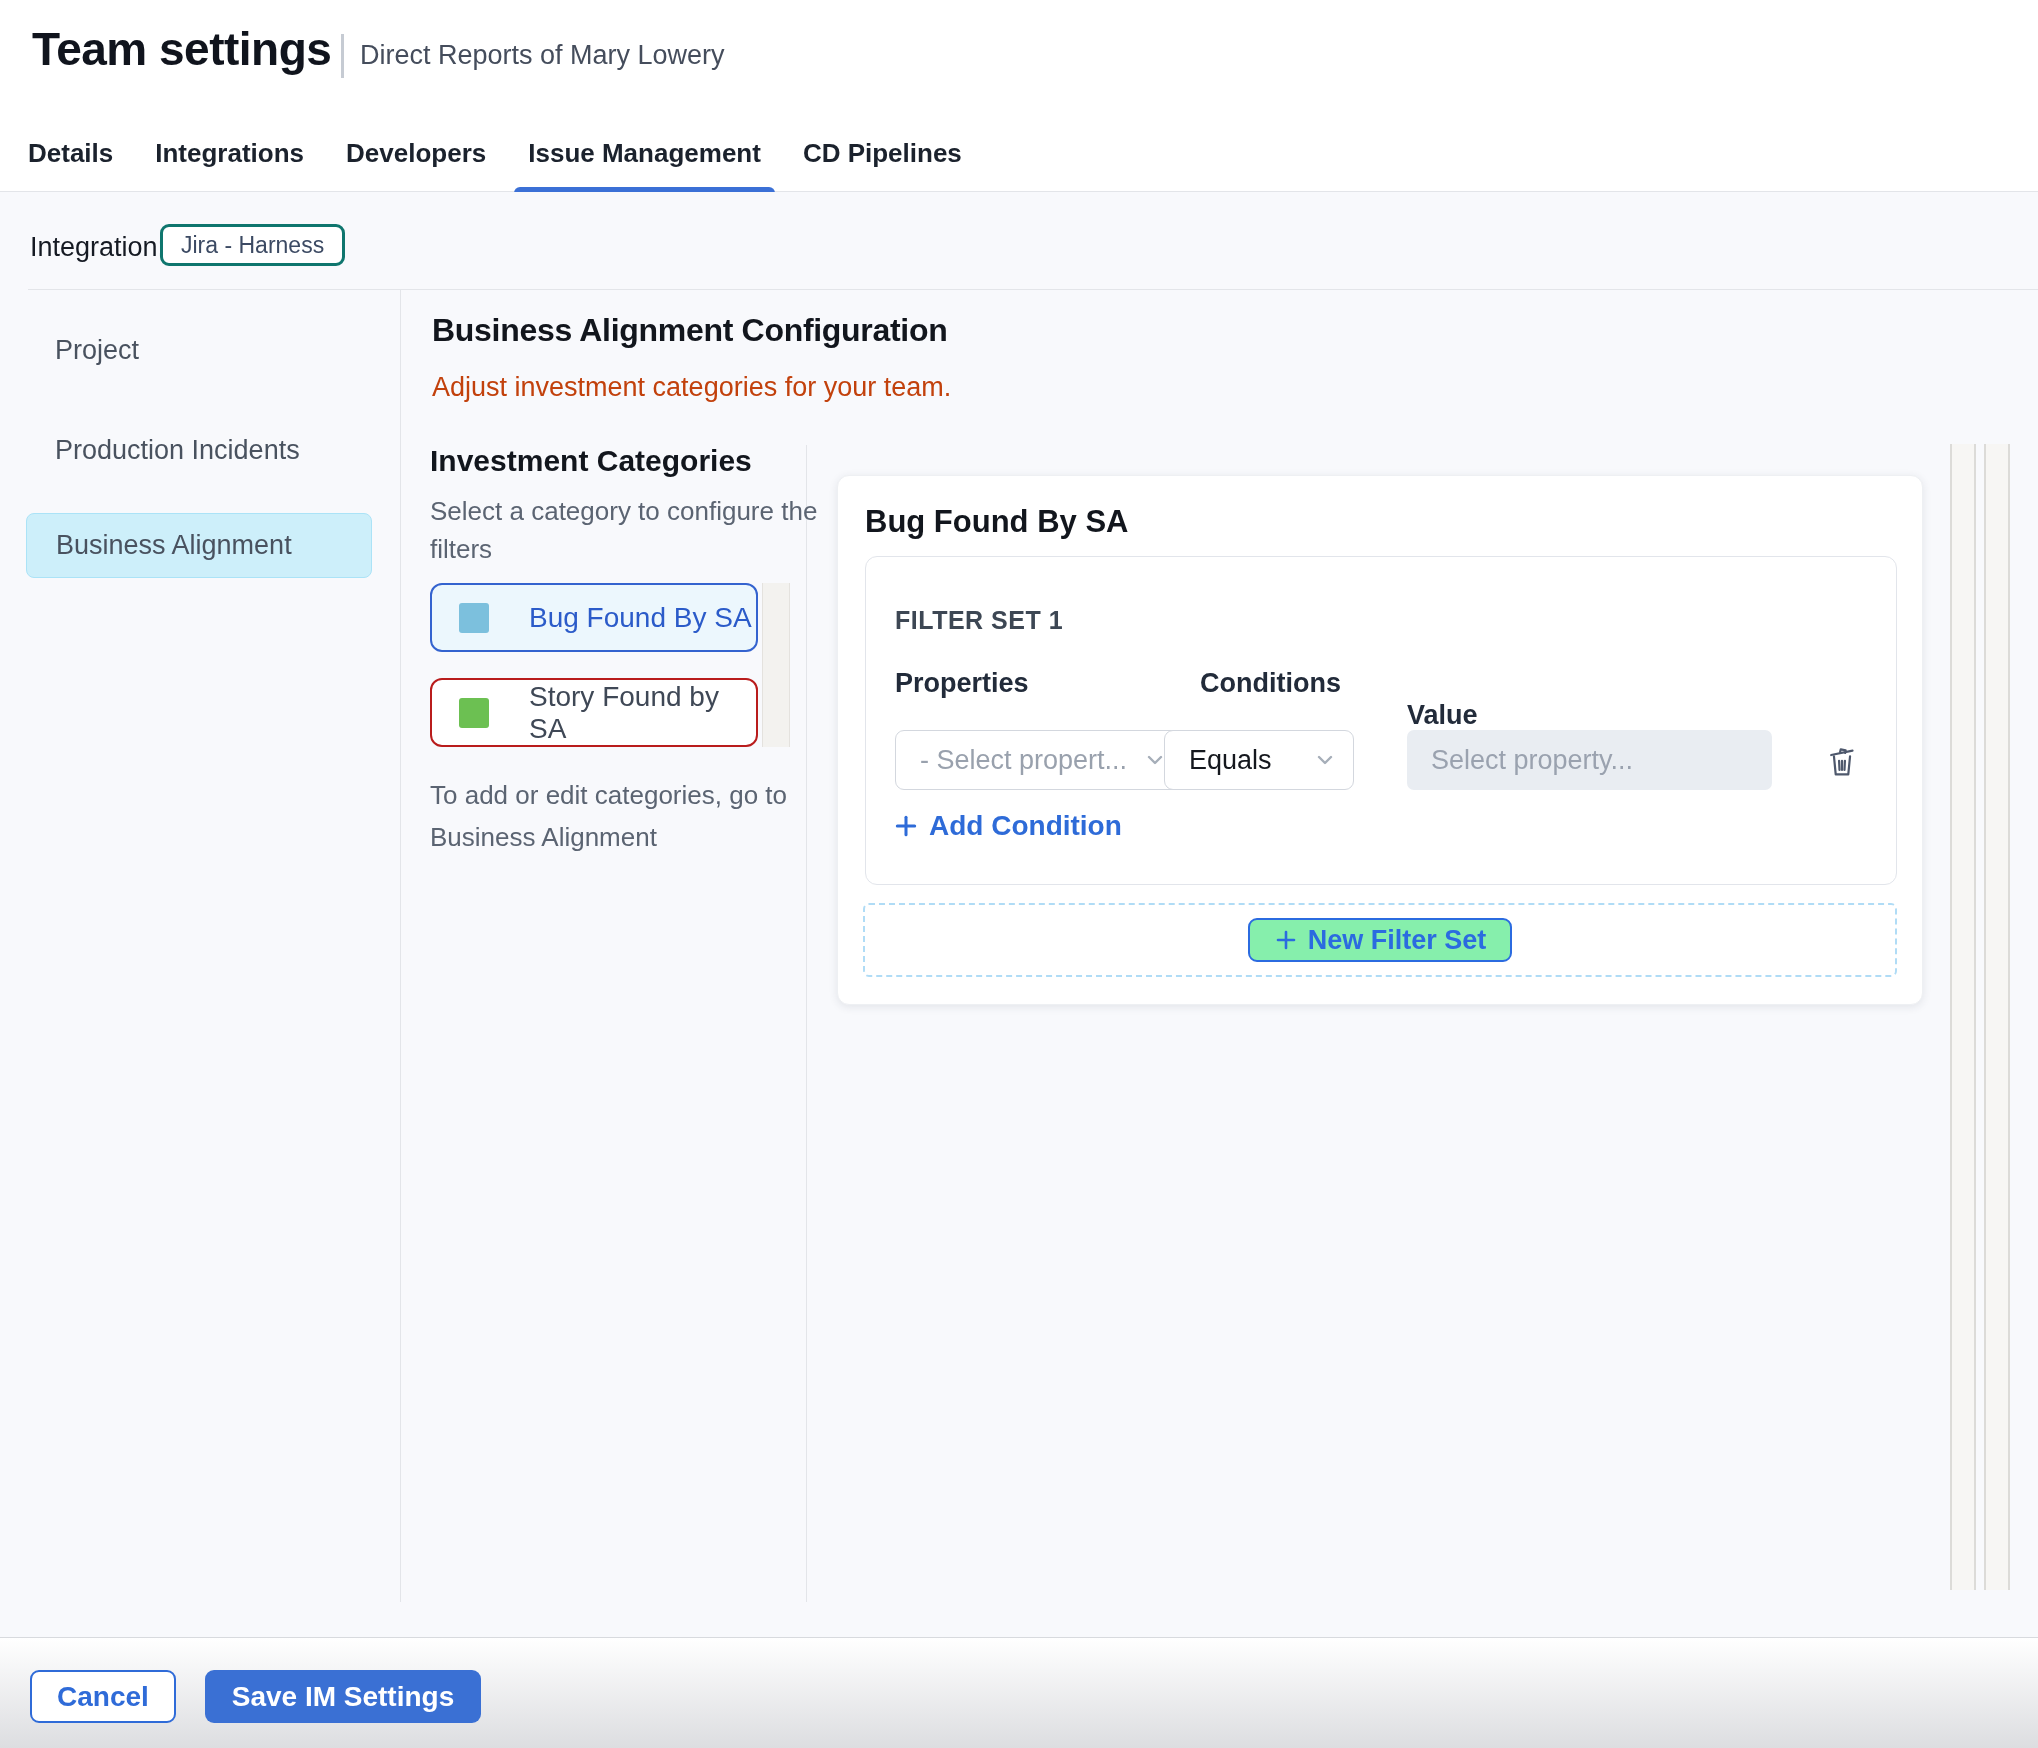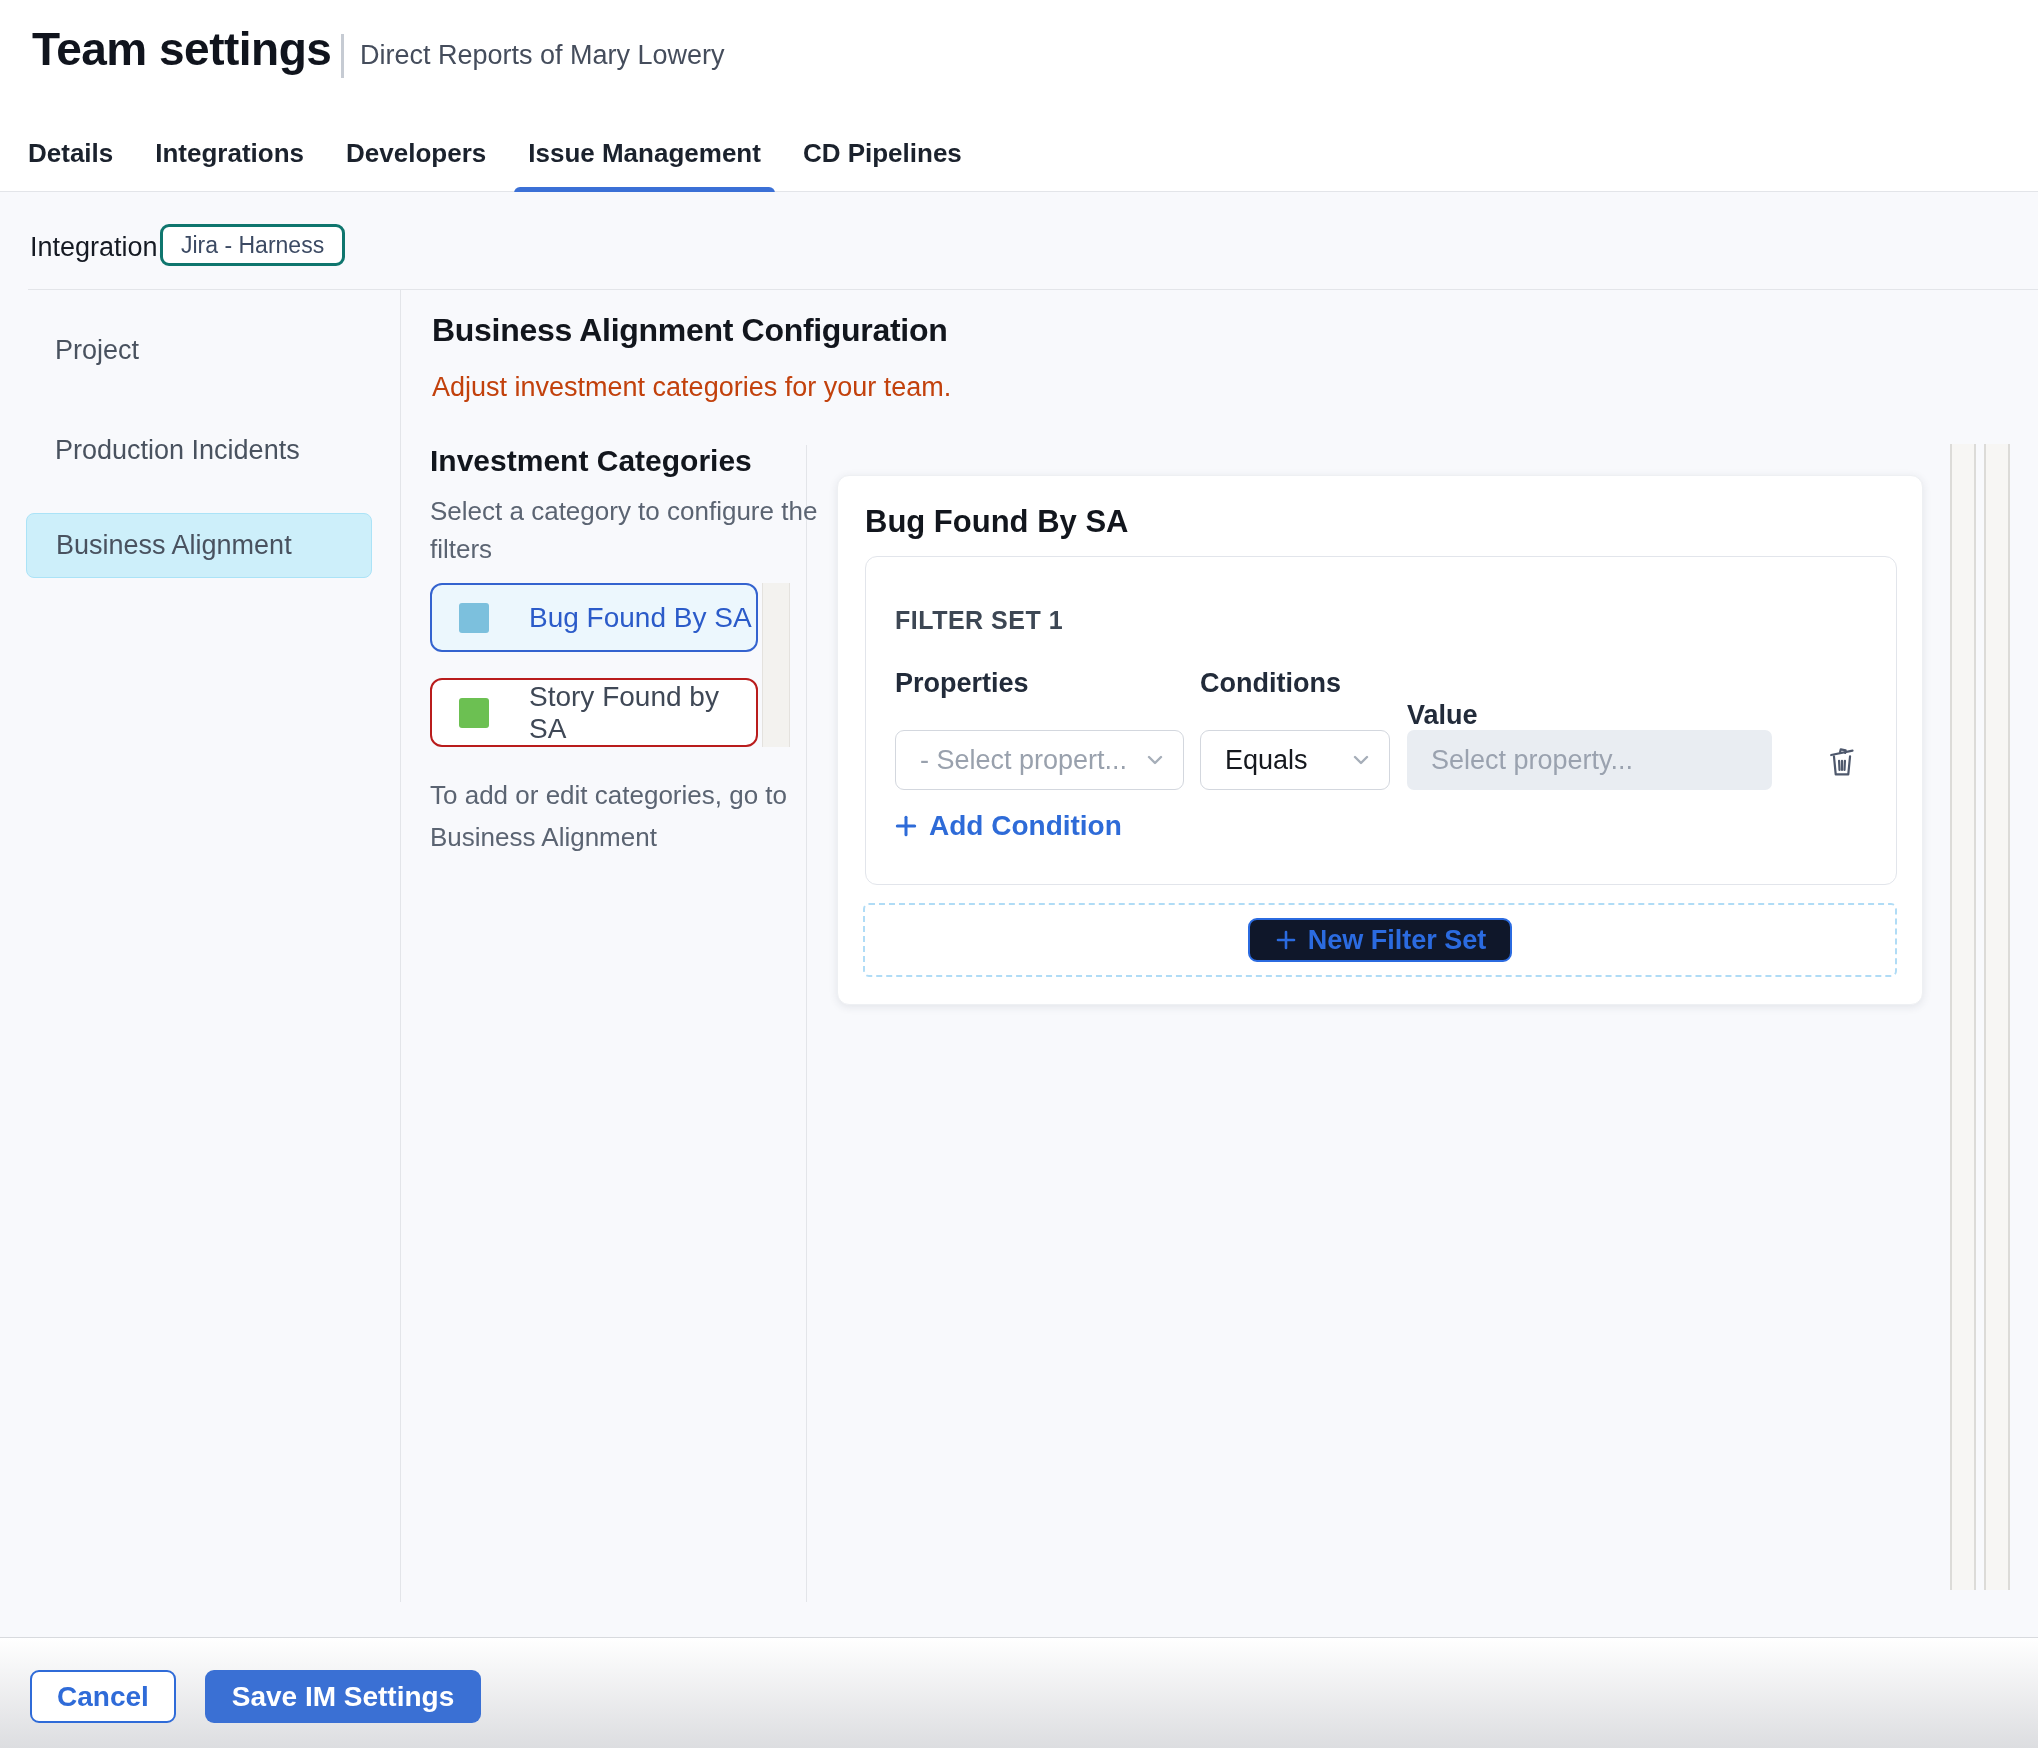--- a/index.html
+++ b/index.html
@@ -57,34 +57,34 @@
         border-radius:12px;box-shadow:0 2px 8px rgba(40,50,70,0.10);box-sizing:border-box;}
   .card-title{position:absolute;left:865px;top:504px;font-size:31px;font-weight:700;color:#12161d;}
   .fset-box{position:absolute;left:865px;top:556px;width:1032px;height:329px;border:1px solid #e2e5eb;border-radius:12px;box-sizing:border-box;background:#fff;}
   .fset-title{position:absolute;left:895px;top:606px;font-size:25px;font-weight:700;color:#3d4754;letter-spacing:0.5px;}
   .col-label{position:absolute;top:668px;font-size:27px;font-weight:700;color:#222b3a;}
   .lbl-prop{left:895px;} .lbl-cond{left:1200px;} .lbl-val{left:1407px;margin-top:32px;}
 
   .sel-box{position:absolute;top:730px;height:60px;background:#fff;border:1px solid #d3d7de;border-radius:9px;
            box-sizing:border-box;display:flex;align-items:center;padding-left:24px;font-size:27px;cursor:pointer;}
   .sel-prop{left:895px;width:289px;color:#99a1ad;}
-  .sel-cond{left:1200px;width:190px;color:#15181e;}
+  .sel-cond{left:1164px;width:190px;color:#15181e;}
   .sel-chevron{position:absolute;right:16px;top:50%;transform:translateY(-50%);display:flex;}
   .val-input{position:absolute;left:1407px;top:730px;width:365px;height:60px;background:#e9edf2;border:none;border-radius:7px;
              box-sizing:border-box;padding:0 0 0 24px;font-size:27px;color:#3f4856;font-family:"Liberation Sans",sans-serif;}
   .val-input::placeholder{color:#9aa2af;}
   .trash-btn{position:absolute;left:1818px;top:736px;width:48px;height:48px;display:flex;align-items:center;justify-content:center;
              background:transparent;border:none;cursor:pointer;padding:0;}
 
   .add-cond{position:absolute;left:893px;top:810px;display:flex;align-items:center;gap:10px;cursor:pointer;
             font-size:28px;font-weight:700;color:#2e6bd8;background:transparent;border:none;padding:0;font-family:"Liberation Sans",sans-serif;}
 
   .dashed-zone{position:absolute;left:863px;top:903px;width:1034px;height:74px;border:2px dashed #b0dcf6;border-radius:6px;
                box-sizing:border-box;display:flex;align-items:center;justify-content:center;}
-  .new-fset-btn{height:44px;display:flex;align-items:center;gap:10px;padding:0 24px;background:#0f172a;
+  .new-fset-btn{height:44px;display:flex;align-items:center;gap:10px;padding:0 24px;background:#86efac;
                 border:2px solid #2b6be0;border-radius:9px;font-size:27px;font-weight:600;color:#2b6be0;cursor:pointer;
                 font-family:"Liberation Sans",sans-serif;}
 
   
   .track{position:absolute;top:444px;height:1146px;width:26px;background:#f7f6f4;
          border-left:2px solid #dcdbd8;border-right:2px solid #dcdbd8;box-sizing:border-box;}
   .track.t1{left:1950px;} .track.t2{left:1984px;}
 
   
   .footer{position:absolute;left:0;top:1637px;width:100%;height:111px;border-top:1px solid #d8dade;

